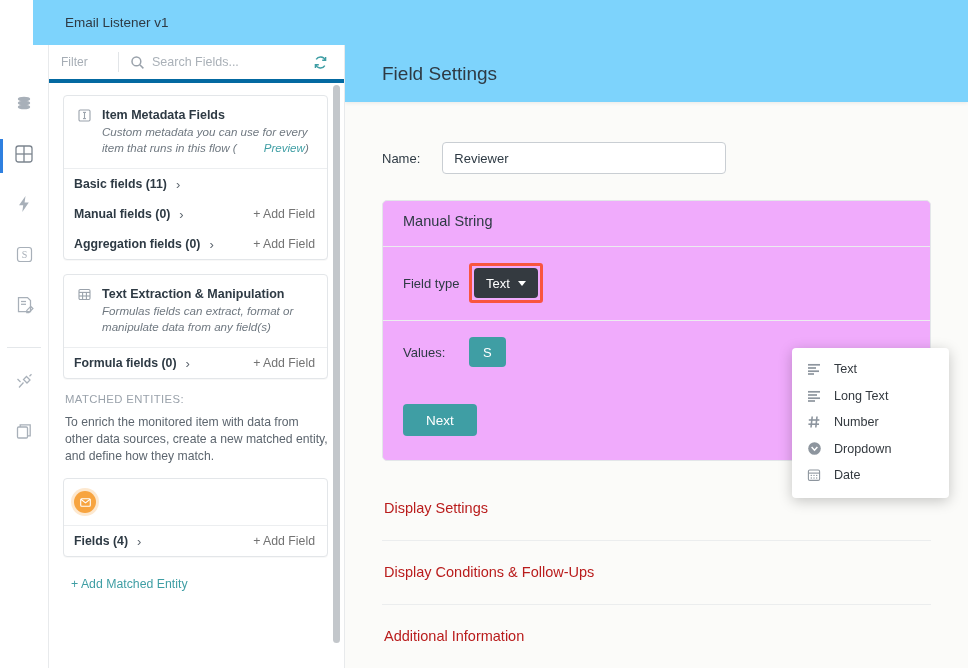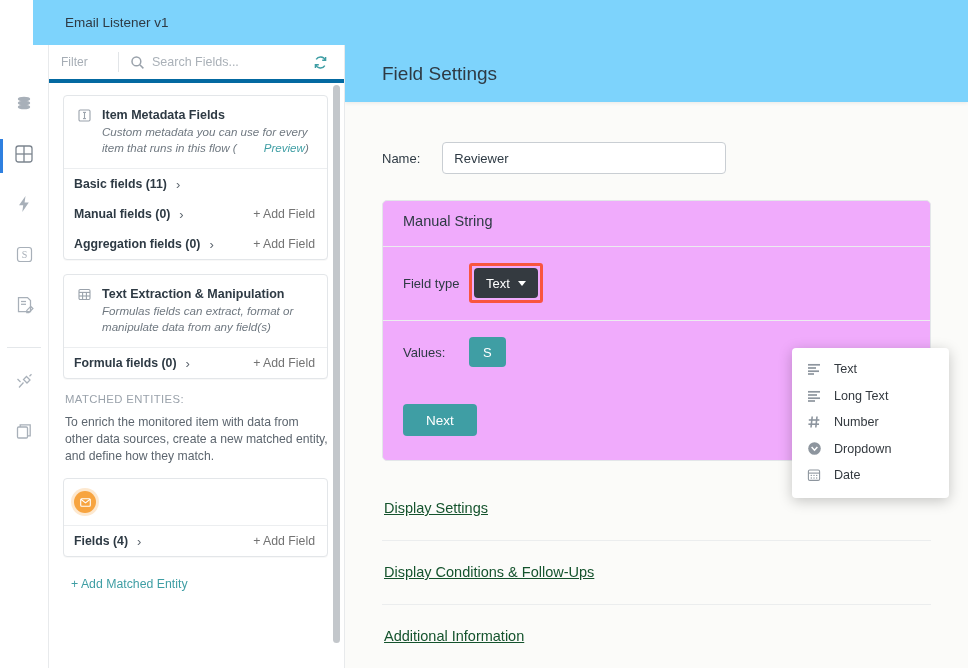--- a/index.html
+++ b/index.html
@@ -285,21 +285,21 @@
   }
   .dd-icon {
     width: 18px; margin-right: 11px;
     display: flex; align-items: center; justify-content: center;
     color: #8d959e;
   }
 
   .section-row {
     padding: 23px 0 24px 2px;
     border-bottom: 1px solid #ebedee;
-    font-size: 14.5px; color: #14532d; text-decoration: underline;
+    font-size: 14.5px; color: #b91c1c;
   }
   .sections { margin-top: 16px; }
 </style>
 </head>
 <body>
 
 <div class="topbar">
   <div class="topbar-title">Email Listener v1</div>
 </div>
 

